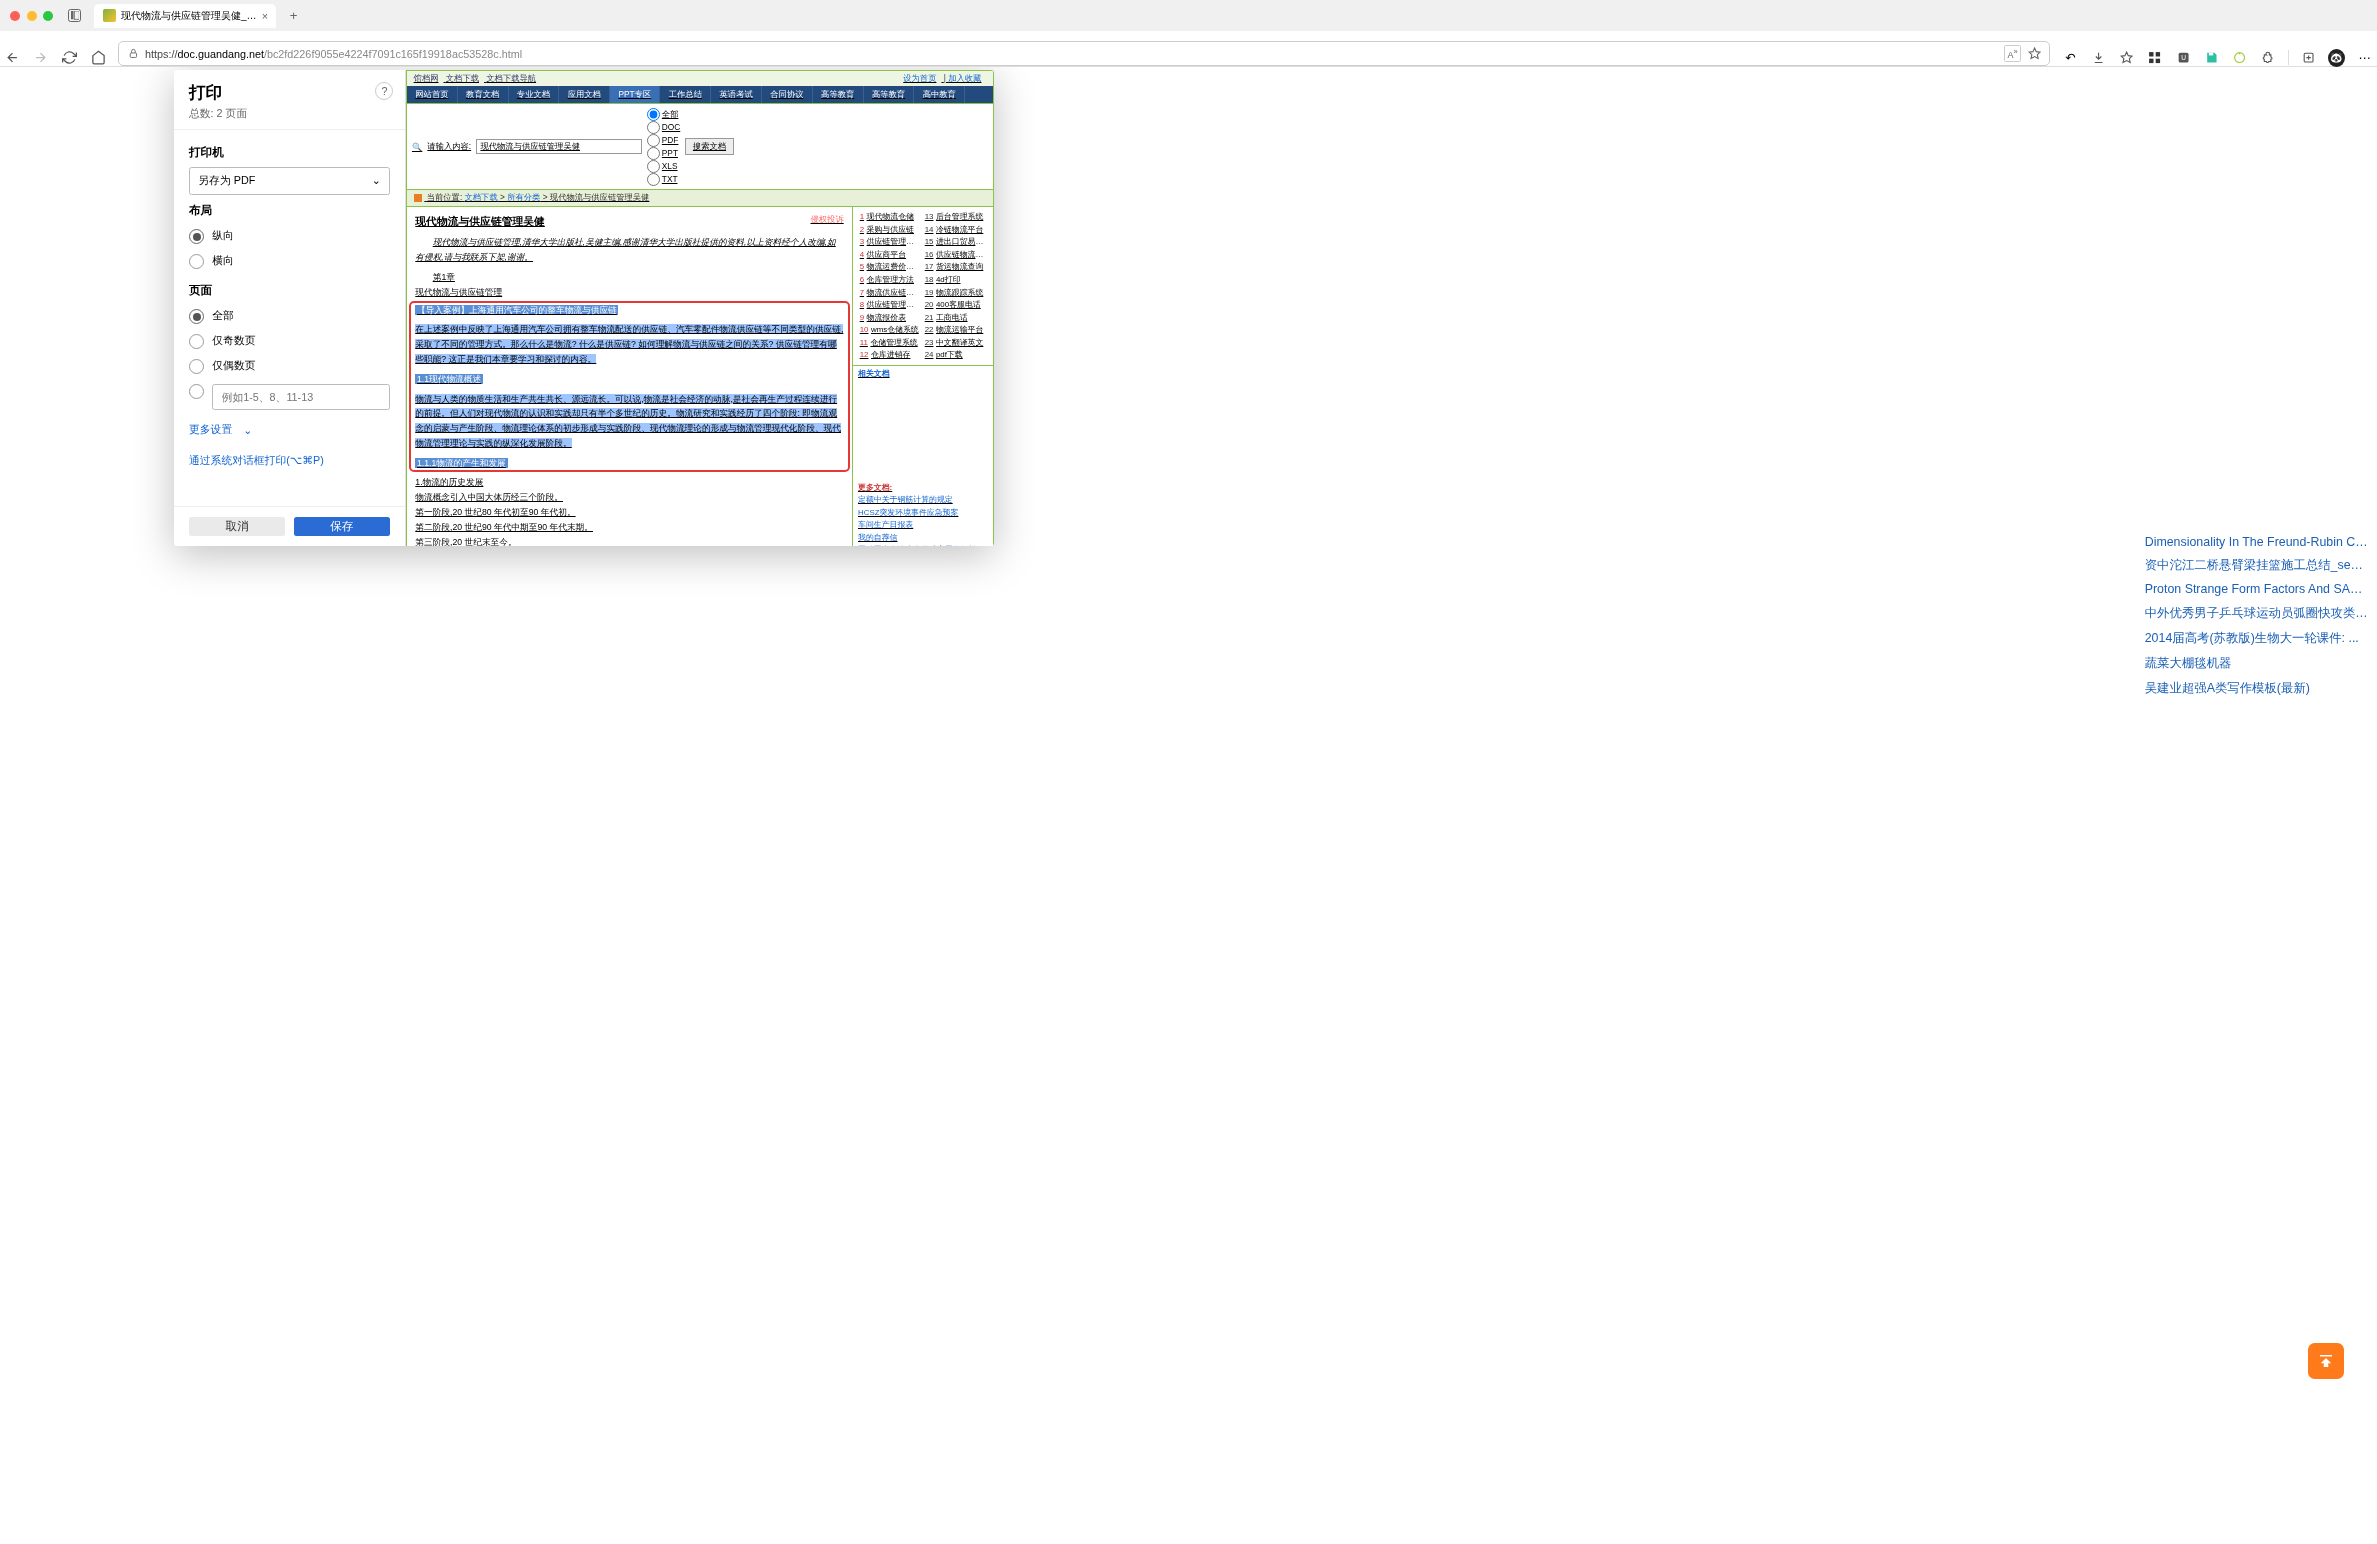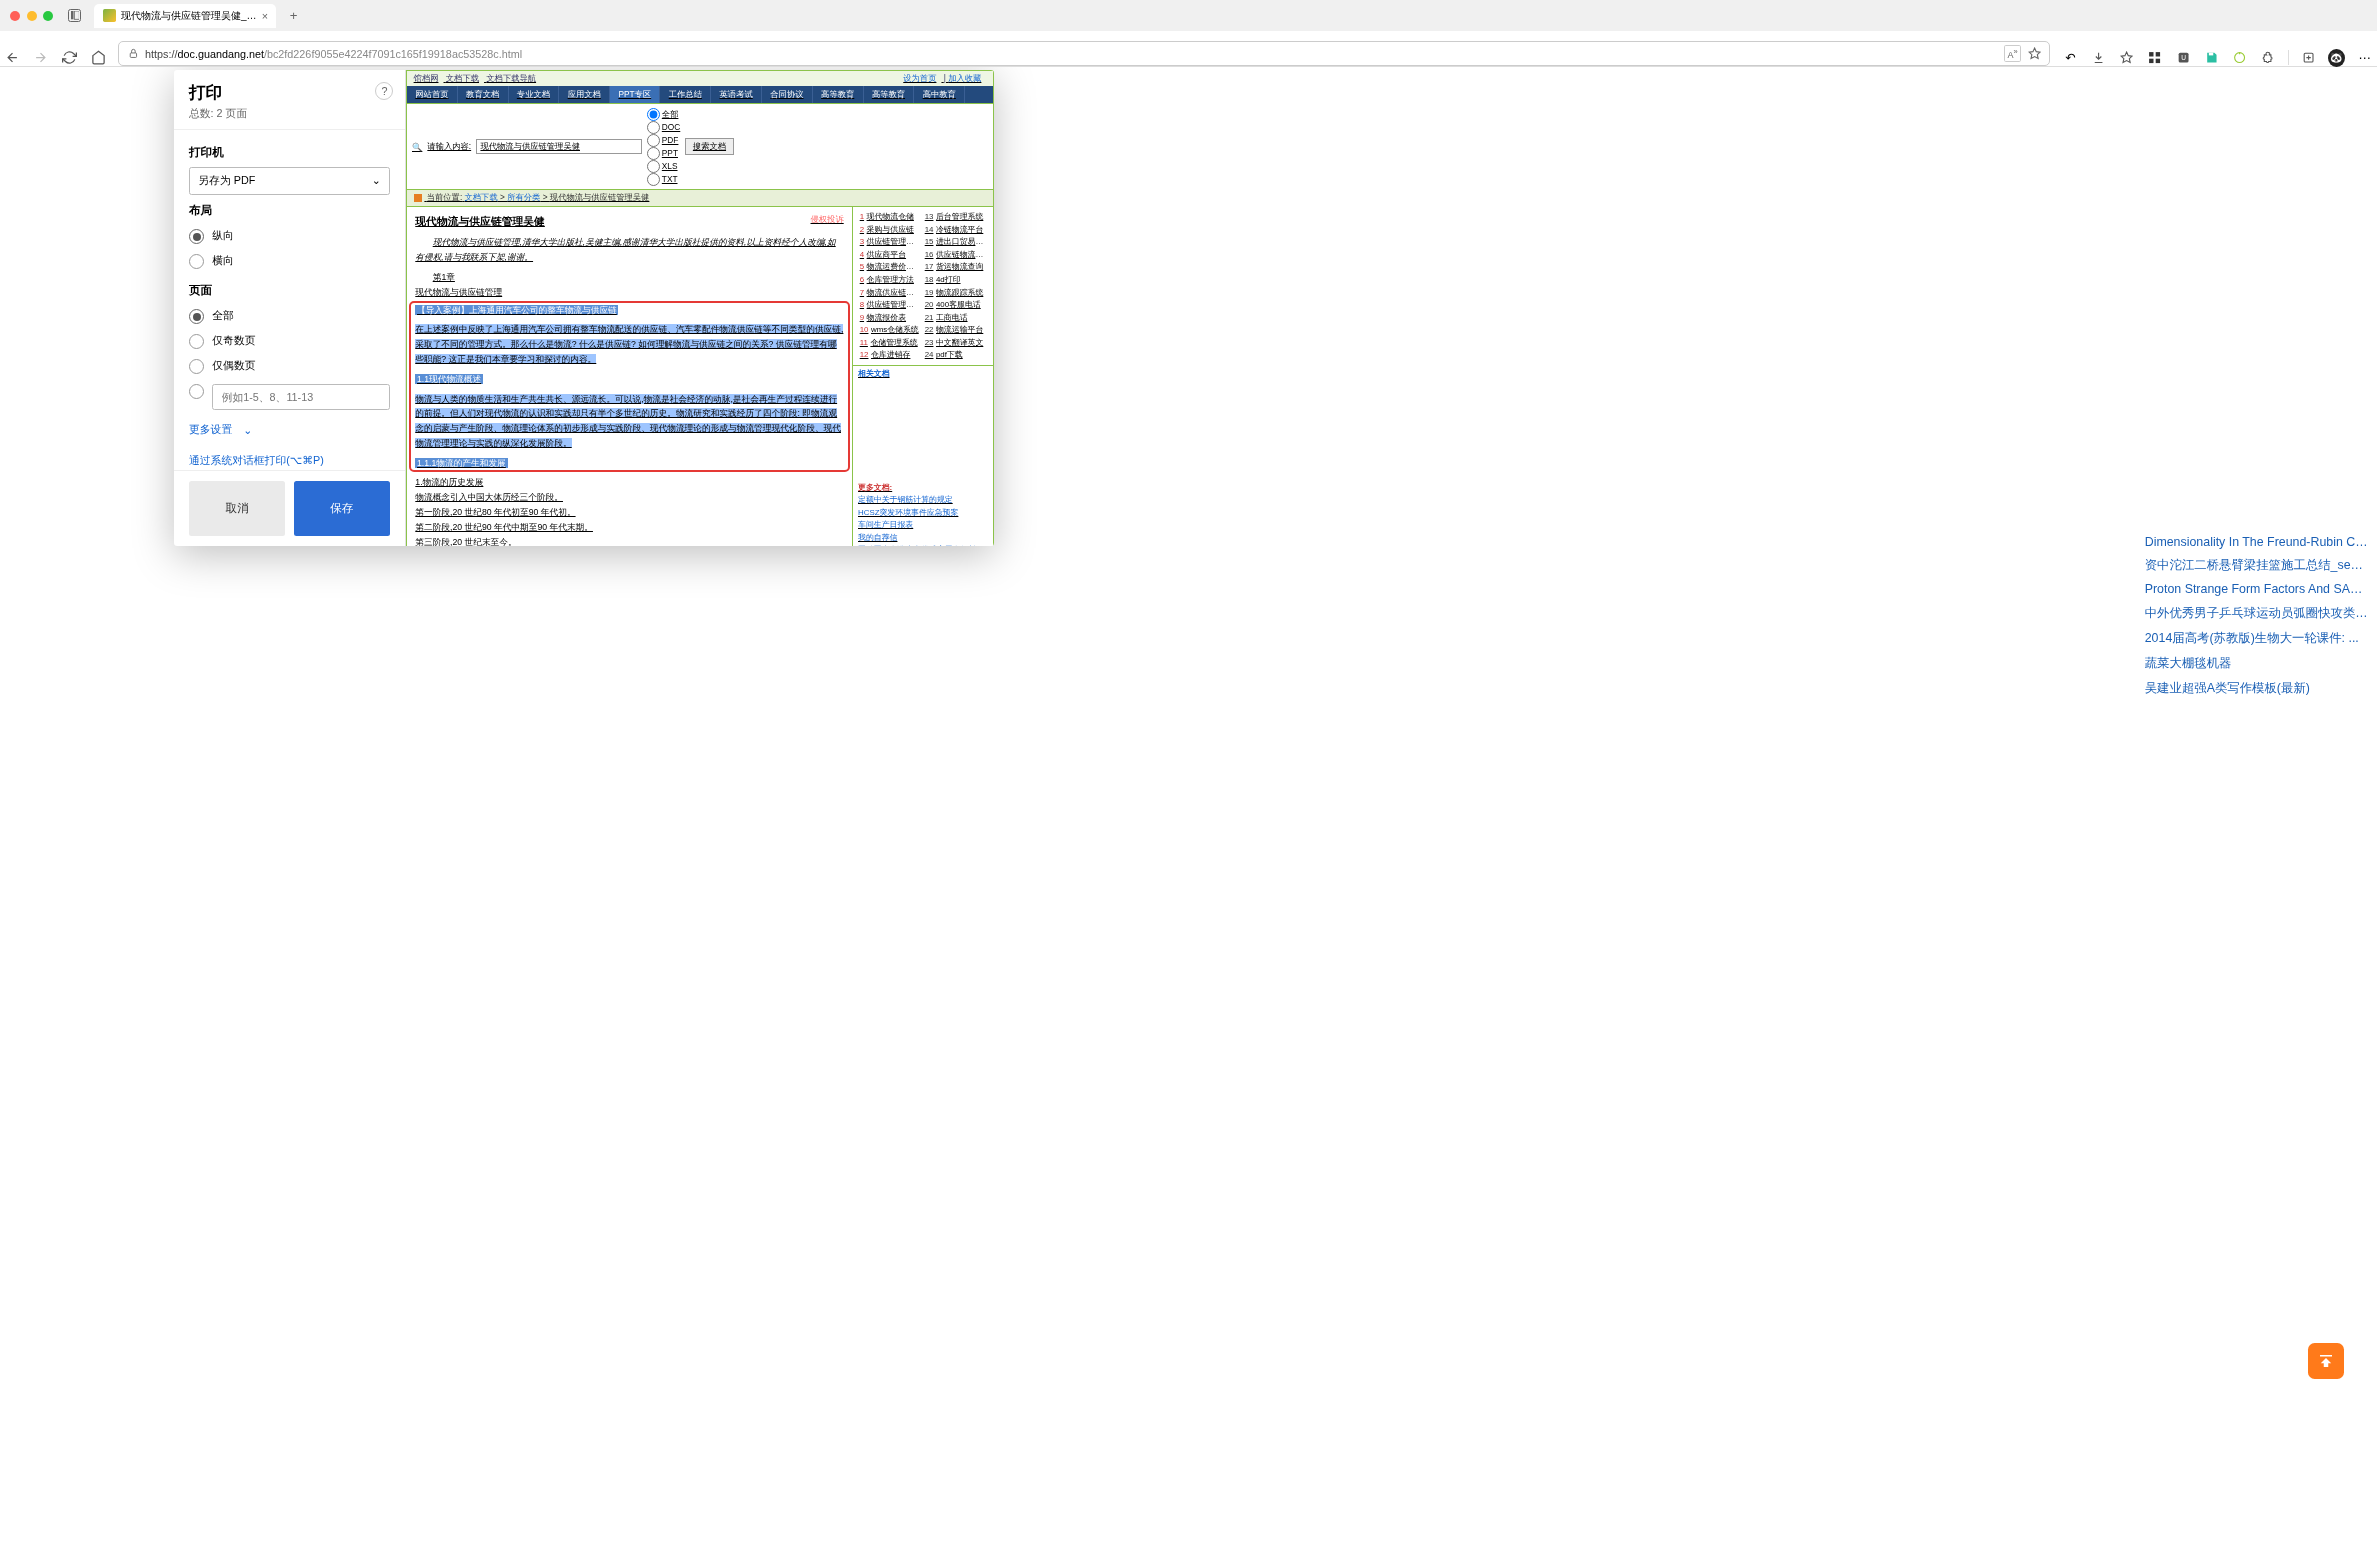--- a/index.html
+++ b/index.html
@@ -51,21 +51,21 @@
 .pd-body { flex: 1; overflow-y: auto; padding: 6.6px 15px; border-top: 0.8px solid #eee; }
 .pd-group-label { font-size: 11.6px; font-weight: 600; margin: 8.3px 0 6.6px; }
 .pd-select { width: 100%; border: 0.8px solid #bbb; border-radius: 2.5px; padding: 5.8px 8.3px; font-size: 10.8px; display: flex; justify-content: space-between; align-items: center; cursor: pointer; }
 .pd-radio-row { display: flex; align-items: flex-start; gap: 8.3px; padding: 5px 0; cursor: pointer; }
 .pd-radio { width: 15px; height: 15px; border: 1.7px solid #999; border-radius: 50%; position: relative; flex-shrink: 0; }
 .pd-radio.selected { border-color: #666; }
 .pd-radio.selected::after { content: ""; position: absolute; inset: 2.5px; background: #555; border-radius: 50%; }
 .pd-input { width: 100%; border: 0.8px solid #bbb; border-radius: 2.5px; padding: 5.8px 8.3px; font-size: 10.8px; margin-left: 23px; width: calc(100% - 23px); }
 .pd-link { color: #1264d1; font-size: 10.8px; cursor: pointer; display: inline-flex; align-items: center; gap: 11px; margin: 8.3px 0; }
 .pd-footer { padding: 10px 15px; display: flex; gap: 8.3px; border-top: 0.8px solid #eee; }
-.pd-btn { flex: 1; padding: 20px 0; border: none; border-radius: 2.5px; font-size: 11.6px; cursor: pointer; }
+.pd-btn { flex: 1; padding: 2px 0; border: none; border-radius: 2.5px; font-size: 11.6px; cursor: pointer; }
 .pd-btn.cancel { background: #eaeaea; color: #333; }
 .pd-btn.save { background: #2b6cd4; color: #fff; }
 
 
 .pd-preview { flex: 1; background: #fff; overflow-y: auto; padding: 0; position: relative; }
 .pv-page { background: #fff; transform-origin: top left; font-size: 9px; text-decoration: underline; }
 .pv-top-green { border: 0.8px solid #8bc34a; }
 .pv-topbar { background: #eef6e3; padding: 1.7px 6.6px; font-size: 8.3px; display: flex; justify-content: space-between; color: #336; }
 .pv-topbar a { color: #336; margin-right: 5px; }
 .pv-topbar .right a { color: #1264d1; }

